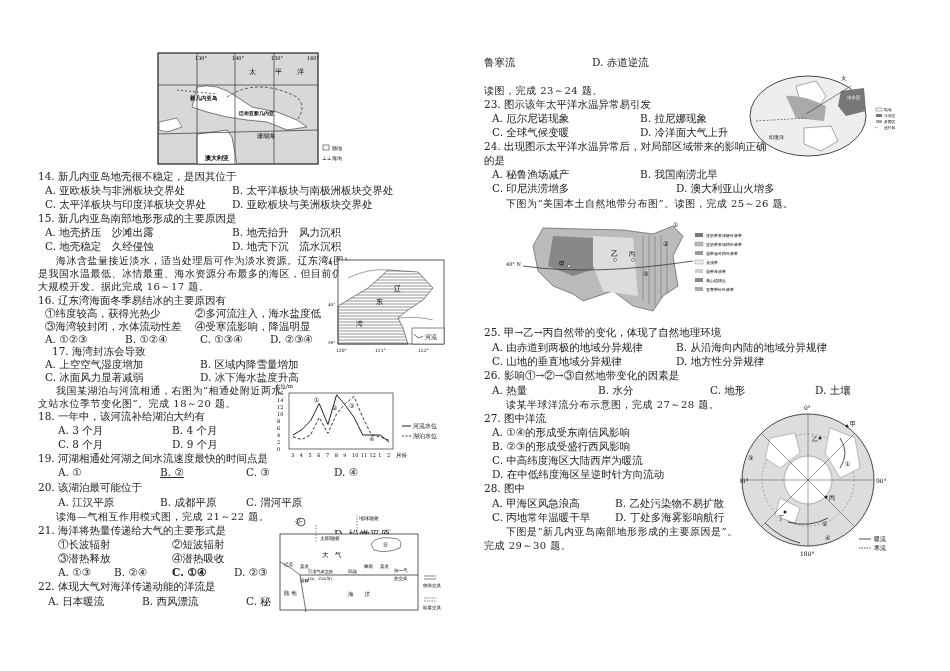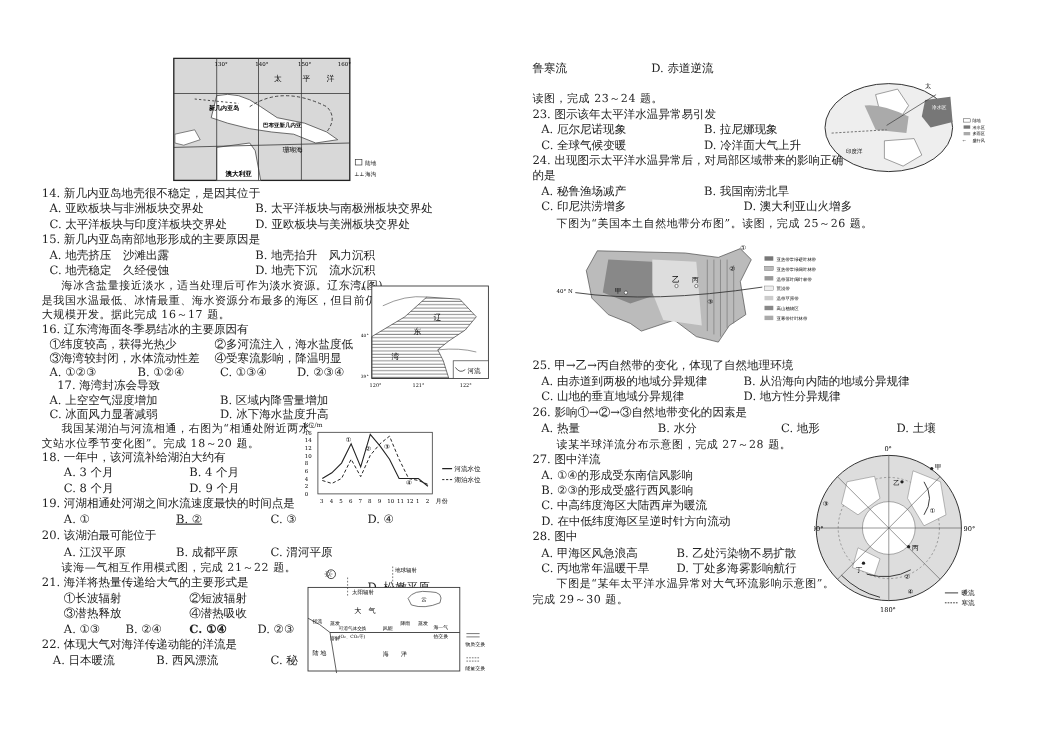--- a/index.html
+++ b/index.html
@@ -320,21 +320,21 @@
   <div class="ln" style="left:492px;top:426px;">A. ①④的形成受东南信风影响</div>
   <div class="ln" style="left:492px;top:440px;">B. ②③的形成受盛行西风影响</div>
   <div class="ln" style="left:492px;top:454px;">C. 中高纬度海区大陆西岸为暖流</div>
   <div class="ln" style="left:492px;top:468px;">D. 在中低纬度海区呈逆时针方向流动</div>
 
   <div class="ln" style="left:484px;top:482px;">28. 图中</div>
   <div class="ln" style="left:492px;top:497px;">A. 甲海区风急浪高</div>
   <div class="ln" style="left:615px;top:497px;">B. 乙处污染物不易扩散</div>
   <div class="ln" style="left:492px;top:511px;">C. 丙地常年温暖干旱</div>
   <div class="ln" style="left:615px;top:511px;">D. 丁处多海雾影响航行</div>
-  <div class="ln ital" style="left:506px;top:525px;">下图是“某年太平洋水温异常对大气环流影响示意图”。</div>
+  <div class="ln ital" style="left:506px;top:525px;">下图是“新几内亚岛南部地形形成的主要原因是”。</div>
   <div class="ln ital" style="left:484px;top:539px;">完成 29～30 题。</div>
 
   <div class="fig" style="left:740px;top:398px;">
     <svg width="180" height="160" viewBox="0 0 180 160">
       <circle cx="68" cy="82" r="66" fill="#ddd" stroke="#333" stroke-width="0.9"></circle>
       <circle cx="68" cy="82" r="46" fill="none" stroke="#666" stroke-dasharray="2,2" stroke-width="0.5"></circle>
       <circle cx="68" cy="82" r="24" fill="#fff" stroke="#666" stroke-width="0.5"></circle>
       <path d="M30 40 L55 35 L60 55 L40 70 L25 60 Z" fill="#fff" stroke="#666" stroke-width="0.4"></path>
       <path d="M90 30 L115 40 L120 70 L100 80 L85 55 Z" fill="#fff" stroke="#666" stroke-width="0.4"></path>
       <path d="M40 100 L60 110 L55 125 L35 118 Z" fill="#fff" stroke="#666" stroke-width="0.4"></path>

